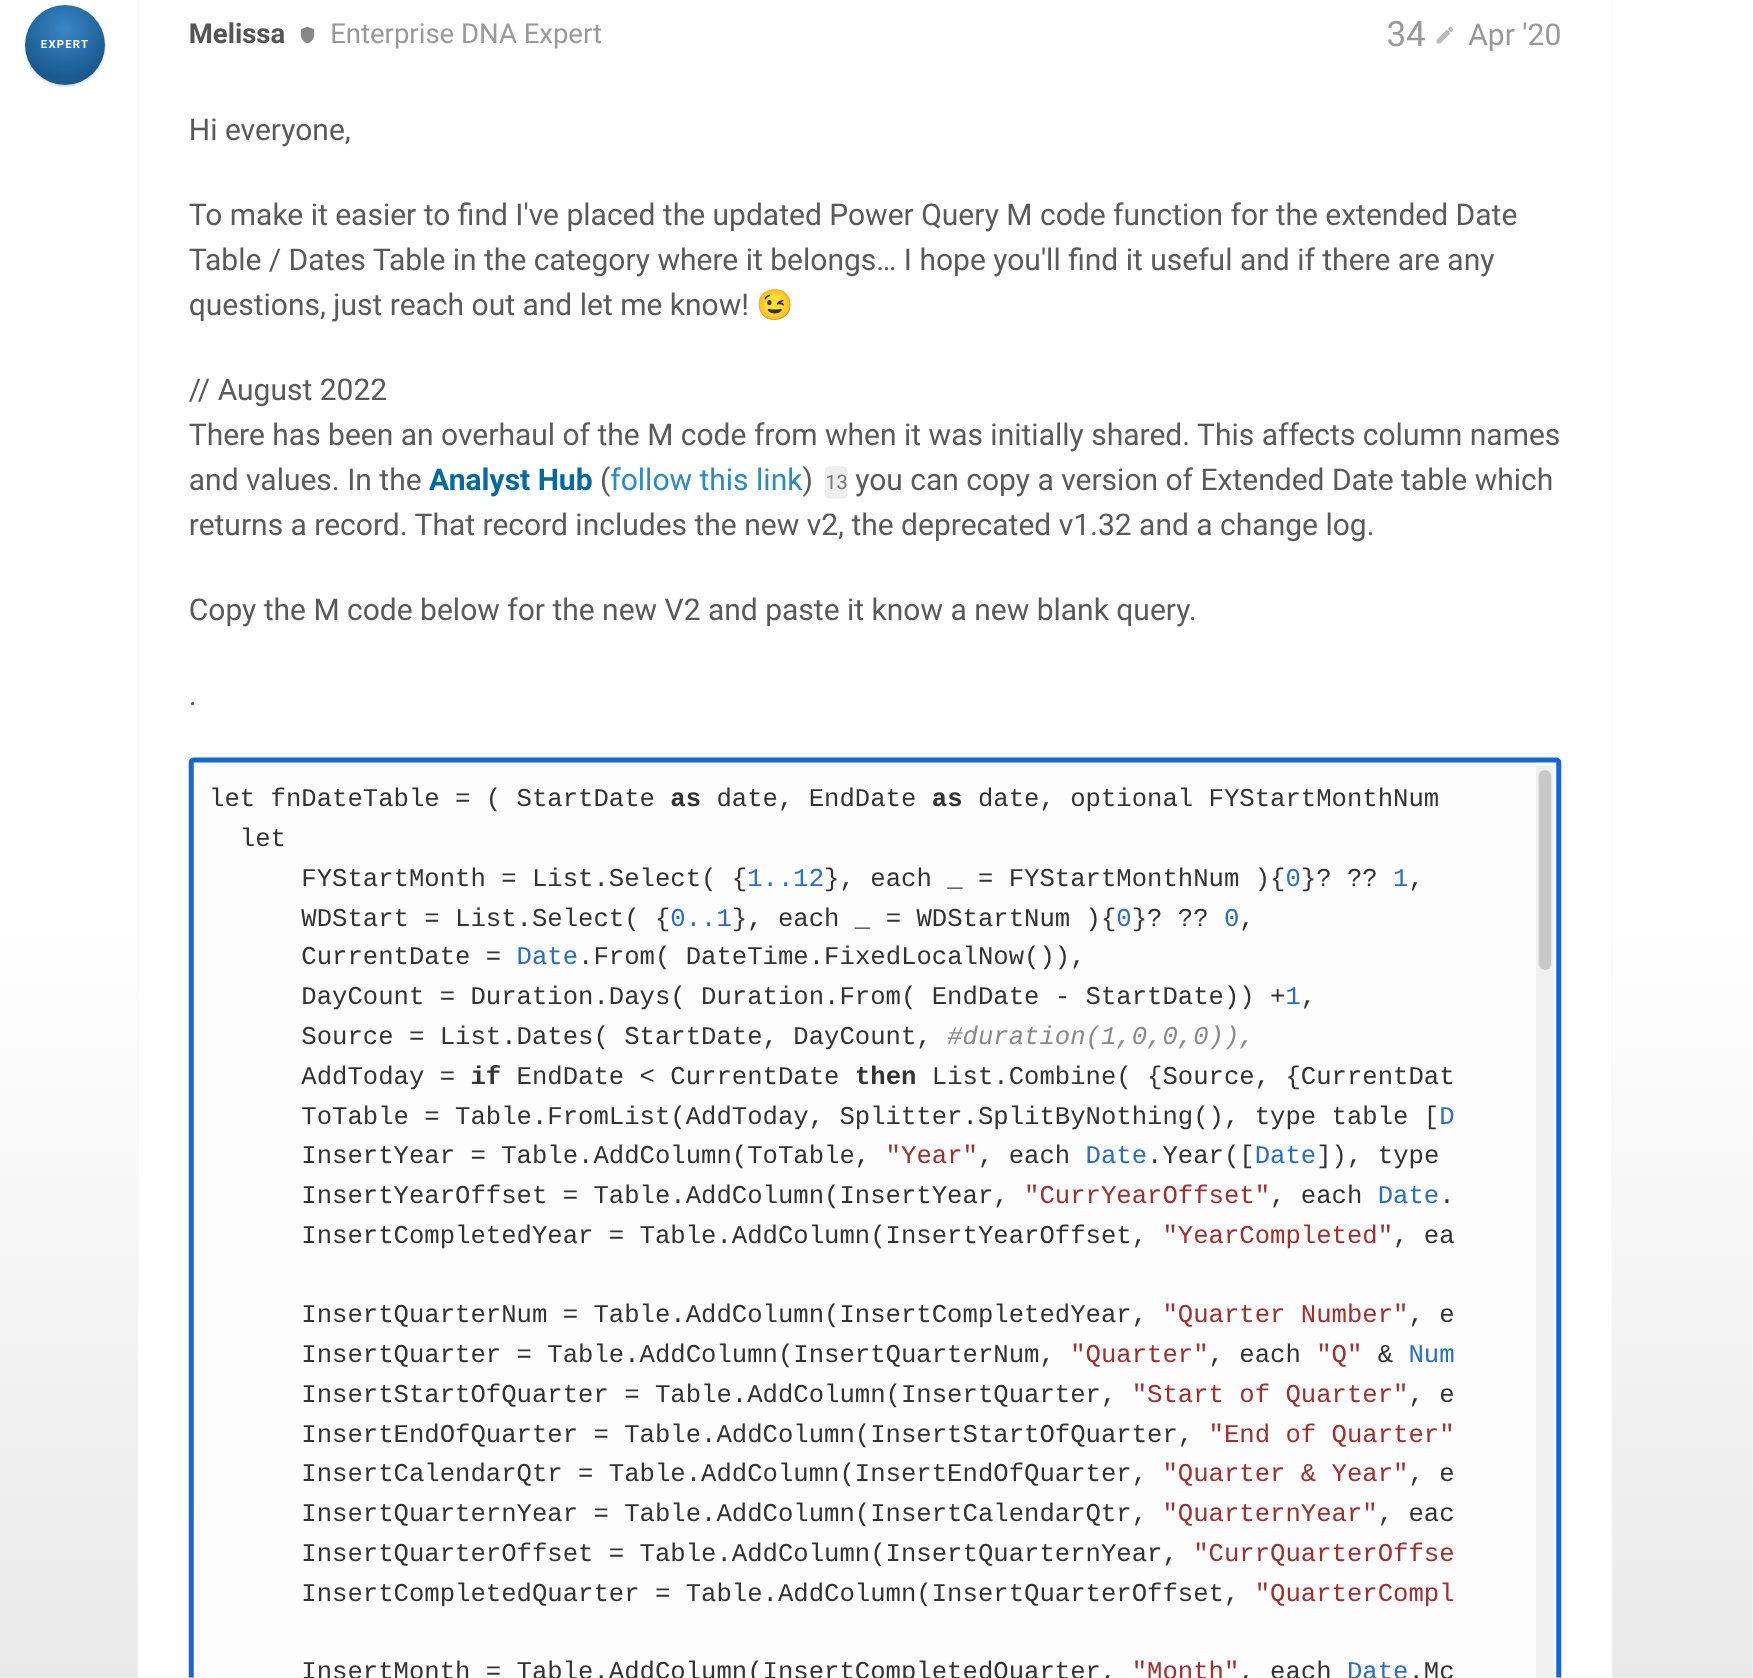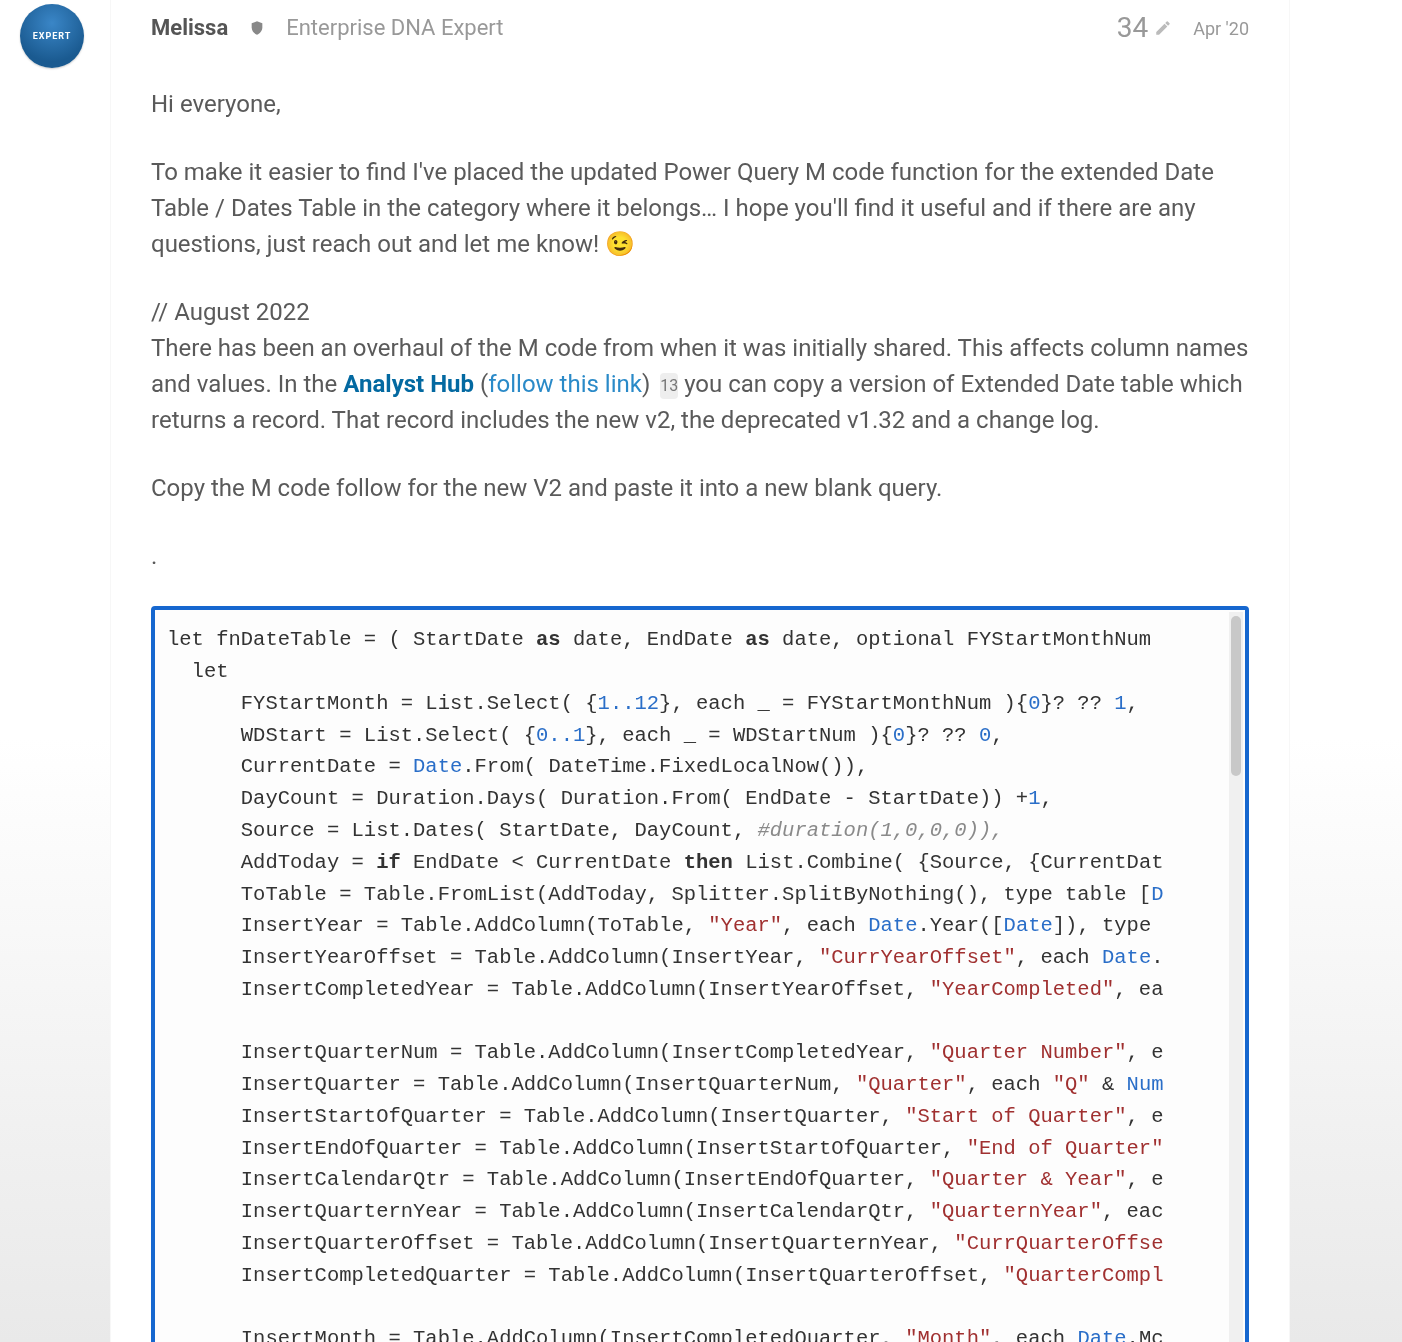--- a/index.html
+++ b/index.html
@@ -42,21 +42,21 @@
     letter-spacing: 1px;
     display: flex;
     align-items: center;
     justify-content: center;
     box-shadow: 0 1px 2px rgba(0,0,0,0.2);
     text-align: center;
   }
   .header-row {
     display: flex;
     align-items: center;
-    gap: 21px;
+    gap: 10px;
     font-size: 22px;
     line-height: 1.3;
     padding-top: 4px;
   }
   .author {
     color: #555;
     font-weight: 700;
   }
   .author-title {
     color: #999;
@@ -68,21 +68,21 @@
     font-size: 28px;
     display: flex;
     align-items: center;
     gap: 6px;
   }
   .pencil {
     width: 18px; height: 18px; fill: #bbb;
   }
   .post-date {
     color: #999;
-    font-size: 18px;
+    font-size: 24px;
   }
   .shield {
     width: 16px; height: 16px; fill: #888;
     vertical-align: middle;
   }
   .body {
     margin-top: 40px;
     font-size: 24px;
     line-height: 1.5;
     color: #5a5a5a;
@@ -182,21 +182,21 @@
 
       <p>To make it easier to find I've placed the updated Power Query M code function for the extended Date Table / Dates Table in the category where it belongs… I hope you'll find it useful and if there are any questions, just reach out and let me know! 😉</p>
 
       <p>
         <span>// August 2022</span><br>
         <span>There has been an overhaul of the M code from when it was initially shared. This affects column names and values. In the </span><span class="bold">Analyst Hub</span><span> (</span><span class="link">follow this link</span><span>)</span>
         <span class="link-count">13</span>
         <span> you can copy a version of Extended Date table which returns a record. That record includes the new v2, the deprecated v1.32 and a change log.</span>
       </p>
 
-      <p>Copy the M code follow for the new V2 and paste it into a new blank query.</p>
+      <p>Copy the M code below for the new V2 and paste it know a new blank query.</p>
 
       <p>.</p>
     </div>
 
     <div class="code-block">
       <div class="code-scroll">
 <pre><span>let fnDateTable = ( StartDate </span><span class="kw">as</span><span> date, EndDate </span><span class="kw">as</span><span> date, optional FYStartMonthNum</span>
 <span>  let</span>
 <span>      FYStartMonth = List.Select( {</span><span class="num">1..12</span><span>}, each _ = FYStartMonthNum ){</span><span class="num">0</span><span>}? ?? </span><span class="num">1</span><span>,</span>
 <span>      WDStart = List.Select( {</span><span class="num">0..1</span><span>}, each _ = WDStartNum ){</span><span class="num">0</span><span>}? ?? </span><span class="num">0</span><span>,</span>

